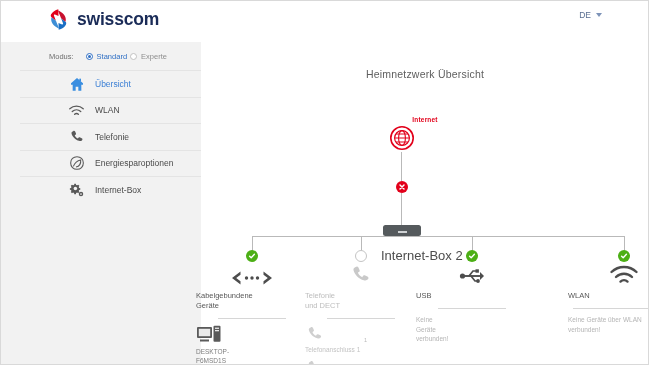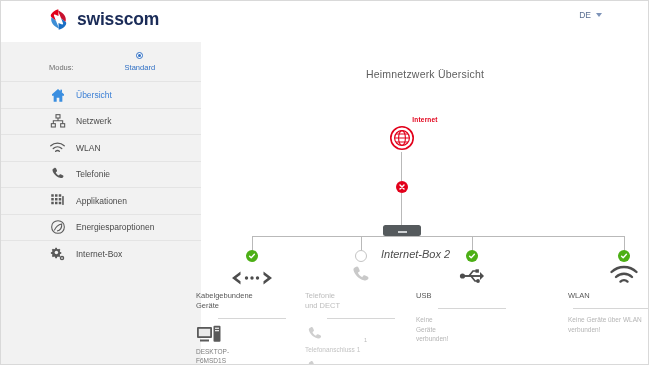--- a/index.html
+++ b/index.html
@@ -45,26 +45,26 @@
     border-top: 4px solid #7d93b8;
   }
 
   
   .sidebar {
     position: absolute; left: 0; top: 41px;
     width: 200px; height: 324px;
     background: #f2f2f2;
   }
   .modus-row {
-    display: flex; align-items: flex-end;
+    display: flex; align-items: flex-start;
     padding: 10px 0 9px 48px;
-    font-size: 7.5px; color: #7c7c7c; gap: 39px;
+    font-size: 7.5px; color: #7c7c7c;
   }
   .modus-label { margin-right: 12px; color:#6e6e6e; }
-  .radio-opt { display: flex; align-items: center; gap: 4px; margin-right: 13px; cursor:pointer;flex-direction:column;}
+  .radio-opt { display: flex; align-items: center; gap: 4px; margin-right: 3px; cursor:pointer;}
   .radio {
     width: 7px; height: 7px; border-radius: 50%;
     border: 1px solid #9aa8bb; background: #fff;
     display:flex; align-items:center; justify-content:center;
   }
   .radio.on { border-color: #2f6fc4; }
   .radio.on::after {
     content:""; width: 3px; height: 3px; border-radius:50%;
     background: #2f6fc4;
   }
@@ -73,20 +73,21 @@
   .radio-text.sel { color: #2f6fc4; }
 
   .nav { list-style: none; }
   .nav-item {
     display: flex; align-items: center;
     height: 26.5px;
     padding-left: 48px;
     border-top: 1px solid #e4e4e4;
     cursor: pointer;
     gap: 10px;
+    margin-left: 19px;
   }
   .nav-item:first-child { border-top: 1px solid #e4e4e4; }
   .nav-icon { width: 17px; height: 17px; display:flex; align-items:center; justify-content:center; flex: none;}
   .nav-label { font-size: 8.5px; color: #4a4a4a; }
   .nav-item.active .nav-label { color: #3a7fd5; }
 
   
   .main {
     position: absolute; left: 200px; top: 41px;
     width: 448px; height: 324px;
@@ -129,21 +130,21 @@
     position: absolute; left: 182px; top: 145px;
     width: 38px; height: 11px; border-radius: 2.5px;
     background: #555a5d;
   }
   .router::after{
     content:""; position:absolute; left:15px; top:6px;
     width:9px; height:1.5px; background:#cfd2d4;
   }
   .router-label {
     position: absolute; left: 180px; top: 168px;
-    width: 110px; font-size: 11px; color: #4d4d4d; font-style: italic;
+    width: 110px; font-size: 13px; color: #4d4d4d;
   }
 
   .bus { position: absolute; background: #b9b9b9; }
 
   
   .col {
     position: absolute; top: 178px; width: 112px; 
   }
   .col-icon { height: 28px; display:flex; align-items:flex-end; justify-content:center; }
   .col-title {
@@ -203,63 +204,35 @@
         <span class="nav-icon">
           <svg width="16" height="16" viewBox="0 0 24 24" fill="#3a8ee0">
             <path d="M3 11 12 3l9 8v2h-2.5v9H14v-6h-4v6H5.5v-9H3z"></path>
             <rect x="15.5" y="4" width="2.5" height="4"></rect>
           </svg>
         </span>
         <span class="nav-label">Übersicht</span>
       </li>
       <li class="nav-item">
         <span class="nav-icon">
-          <svg width="16" height="16" viewBox="0 0 24 24" fill="none" stroke="#595959" stroke-width="1.6">
-            <rect x="9" y="2.5" width="6" height="5"></rect>
-            <rect x="2" y="16" width="6" height="5"></rect>
-            <rect x="16" y="16" width="6" height="5"></rect>
-            <path d="M12 7.5v4M5 16v-4.5h14V16"></path>
-          </svg>
-        </span>
-        <span class="nav-label">Netzwerk</span>
-      </li>
-      <li class="nav-item">
-        <span class="nav-icon">
           <svg width="17" height="17" viewBox="0 0 24 24" fill="none" stroke="#595959" stroke-width="1.8" stroke-linecap="round">
             <path d="M2.5 9.5a14 14 0 0 1 19 0"></path>
             <path d="M6 13.5a9 9 0 0 1 12 0"></path>
             <path d="M9.3 17.3a4.4 4.4 0 0 1 5.4 0"></path>
           </svg>
         </span>
         <span class="nav-label">WLAN</span>
       </li>
       <li class="nav-item">
         <span class="nav-icon">
           <svg width="16" height="16" viewBox="0 0 24 24" fill="#595959">
             <path d="M6.2 3.2c1.1-1 2.5-.6 3 .6l1.3 3c.3.8 0 1.5-.7 1.9l-1.2.7c.7 2.3 2.5 4.2 4.8 5l.7-1.3c.4-.7 1.1-1 1.9-.7l3 1.3c1.2.5 1.6 1.9.6 3-1.1 1.2-2.8 1.6-4.5 1C9.5 16.2 5.1 11.6 3.9 7c-.4-1.5 0-2.9 2.3-3.8z"></path>
           </svg>
         </span>
         <span class="nav-label">Telefonie</span>
-      </li>
-      <li class="nav-item">
-        <span class="nav-icon">
-          <svg width="15" height="15" viewBox="0 0 24 24" fill="#595959">
-            <rect x="2" y="2" width="4" height="4"></rect>
-              <rect x="8" y="2" width="4" height="4"></rect>
-              <rect x="14" y="2" width="4" height="4"></rect>
-            <rect x="2" y="8" width="4" height="4"></rect>
-              <rect x="8" y="8" width="4" height="4"></rect>
-              <rect x="14" y="8" width="4" height="4"></rect>
-            <rect x="2" y="14" width="4" height="4"></rect>
-              <rect x="8" y="14" width="4" height="4"></rect>
-              <rect x="14" y="14" width="4" height="4"></rect>
-            <rect x="19.5" y="5" width="2.5" height="14"></rect>
-          </svg>
-        </span>
-        <span class="nav-label">Applikationen</span>
       </li>
       <li class="nav-item">
         <span class="nav-icon">
           <svg width="16" height="16" viewBox="0 0 24 24" fill="none" stroke="#595959" stroke-width="1.6">
             <path d="M12 2.5C6.5 2.5 2.5 6.5 2.5 12S6.5 21.5 12 21.5 21.5 17.5 21.5 12 17.5 2.5 12 2.5z"></path>
             <path d="M6.5 17C9 11 13 8.5 17.5 7.5c.5 5-2 9.5-7 10.5"></path>
           </svg>
         </span>
         <span class="nav-label">Energiesparoptionen</span>
       </li>

